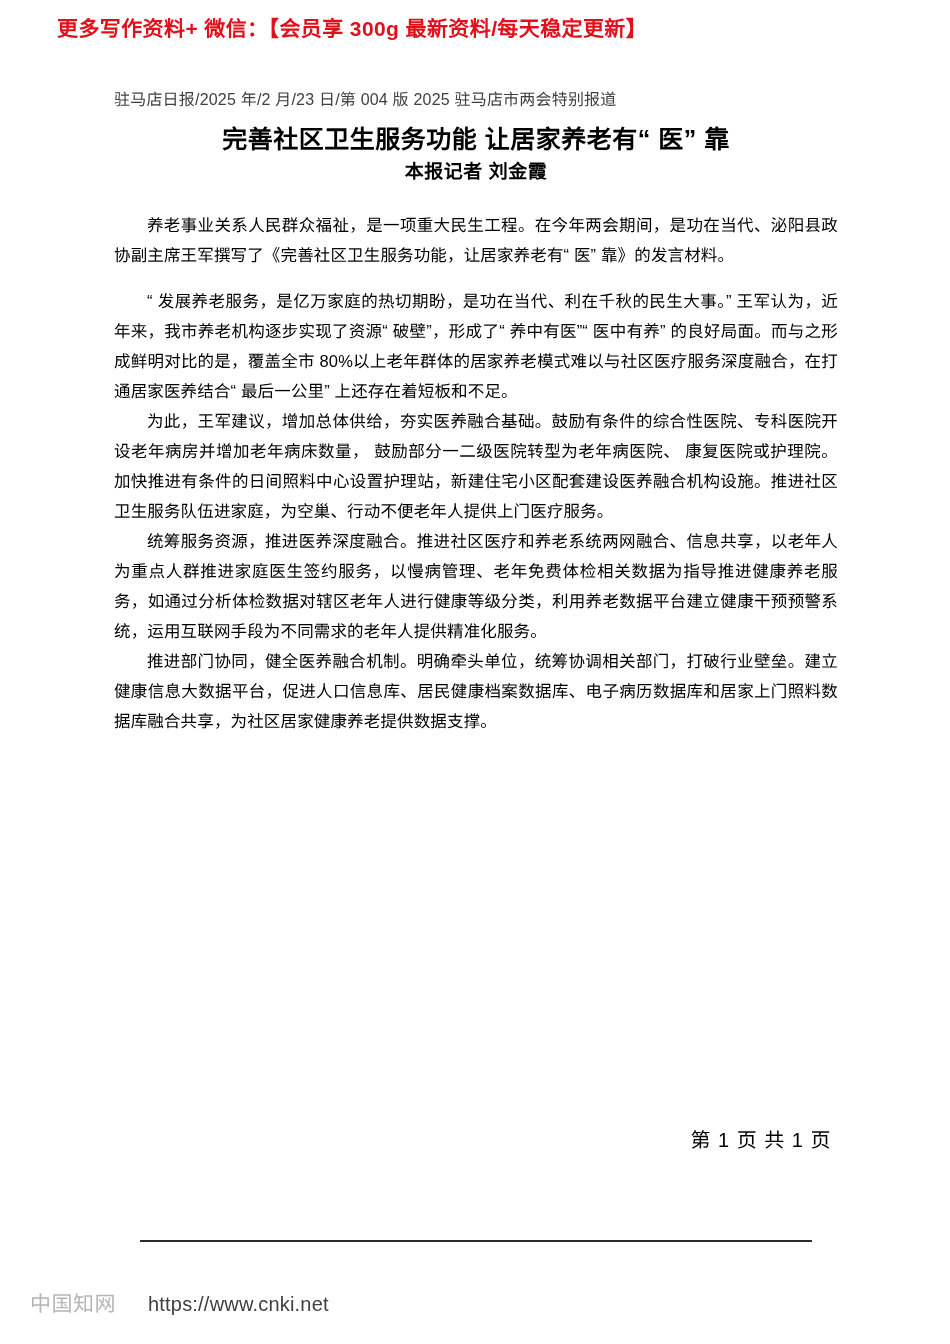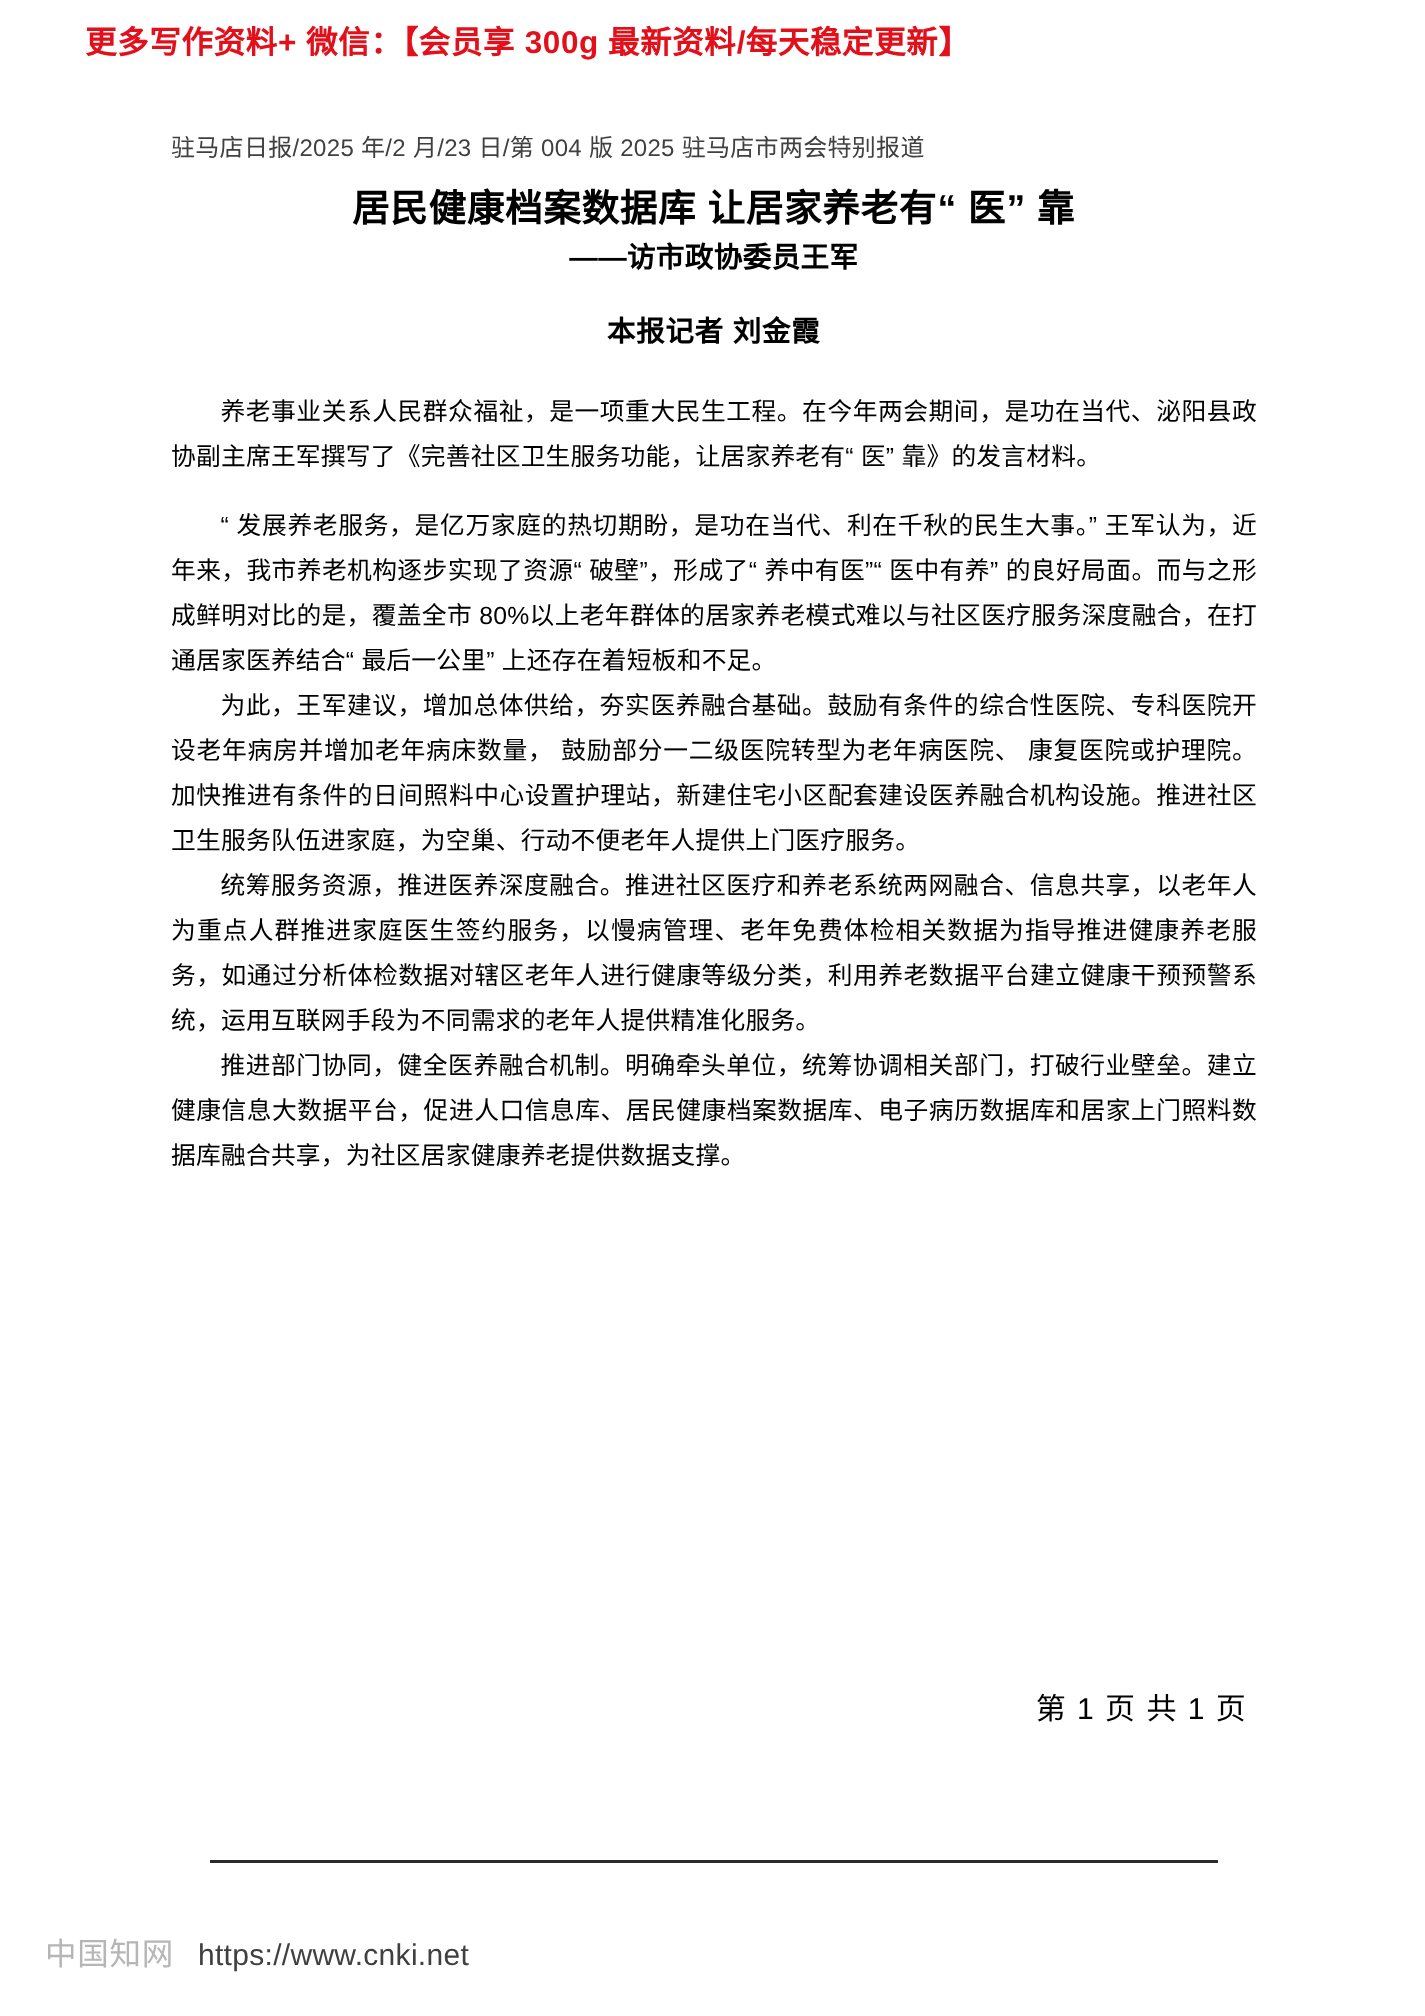--- a/index.html
+++ b/index.html
@@ -124,21 +124,21 @@
     height: 0;
     border-top: 2px solid #2b2b2b;
   }
 
   .cnki-footer {
     position: absolute;
     left: 30px;
     top: 1290px;
     display: flex;
     align-items: flex-start;
-    gap: 16px;
+    gap: 32px;
     color: #b9b9b9;
     white-space: nowrap;
   }
   .cnki-name {
     font-size: 21px;
     line-height: 28px;
     letter-spacing: 0.5px;
     color: #b6b6b6;
   }
   .cnki-url {
@@ -152,23 +152,22 @@
 <body>
 
 <div id="page">
 
   <div class="promo-banner">更多写作资料+ 微信：【会员享 300g 最新资料/每天稳定更新】</div>
 
   <div class="doc-body">
 
     <p class="dateline">驻马店日报/2025 年/2 月/23 日/第 004 版 2025 驻马店市两会特别报道</p>
 
-    <h1 class="headline">居民健康档案数据库  让居家养老有“ 医” 靠</h1>
+    <h1 class="headline">完善社区卫生服务功能  让居家养老有“ 医” 靠</h1>
 
-    <h2 class="subheadline">——访市政协委员王军</h2>
 
     <p class="byline">本报记者  刘金霞</p>
 
     <p class="para spaced-after">养老事业关系人民群众福祉，是一项重大民生工程。在今年两会期间，是功在当代、泌阳县政协副主席王军撰写了《完善社区卫生服务功能，让居家养老有“ 医” 靠》的发言材料。</p>
 
     <p class="para">“ 发展养老服务，是亿万家庭的热切期盼，是功在当代、利在千秋的民生大事。” 王军认为，近年来，我市养老机构逐步实现了资源“ 破壁”，形成了“ 养中有医”“ 医中有养” 的良好局面。而与之形成鲜明对比的是，覆盖全市 80%以上老年群体的居家养老模式难以与社区医疗服务深度融合，在打通居家医养结合“ 最后一公里” 上还存在着短板和不足。</p>
 
     <p class="para">为此，王军建议，增加总体供给，夯实医养融合基础。鼓励有条件的综合性医院、专科医院开设老年病房并增加老年病床数量， 鼓励部分一二级医院转型为老年病医院、 康复医院或护理院。加快推进有条件的日间照料中心设置护理站，新建住宅小区配套建设医养融合机构设施。推进社区卫生服务队伍进家庭，为空巢、行动不便老年人提供上门医疗服务。</p>
 
     <p class="para">统筹服务资源，推进医养深度融合。推进社区医疗和养老系统两网融合、信息共享，以老年人为重点人群推进家庭医生签约服务，以慢病管理、老年免费体检相关数据为指导推进健康养老服务，如通过分析体检数据对辖区老年人进行健康等级分类，利用养老数据平台建立健康干预预警系统，运用互联网手段为不同需求的老年人提供精准化服务。</p>

